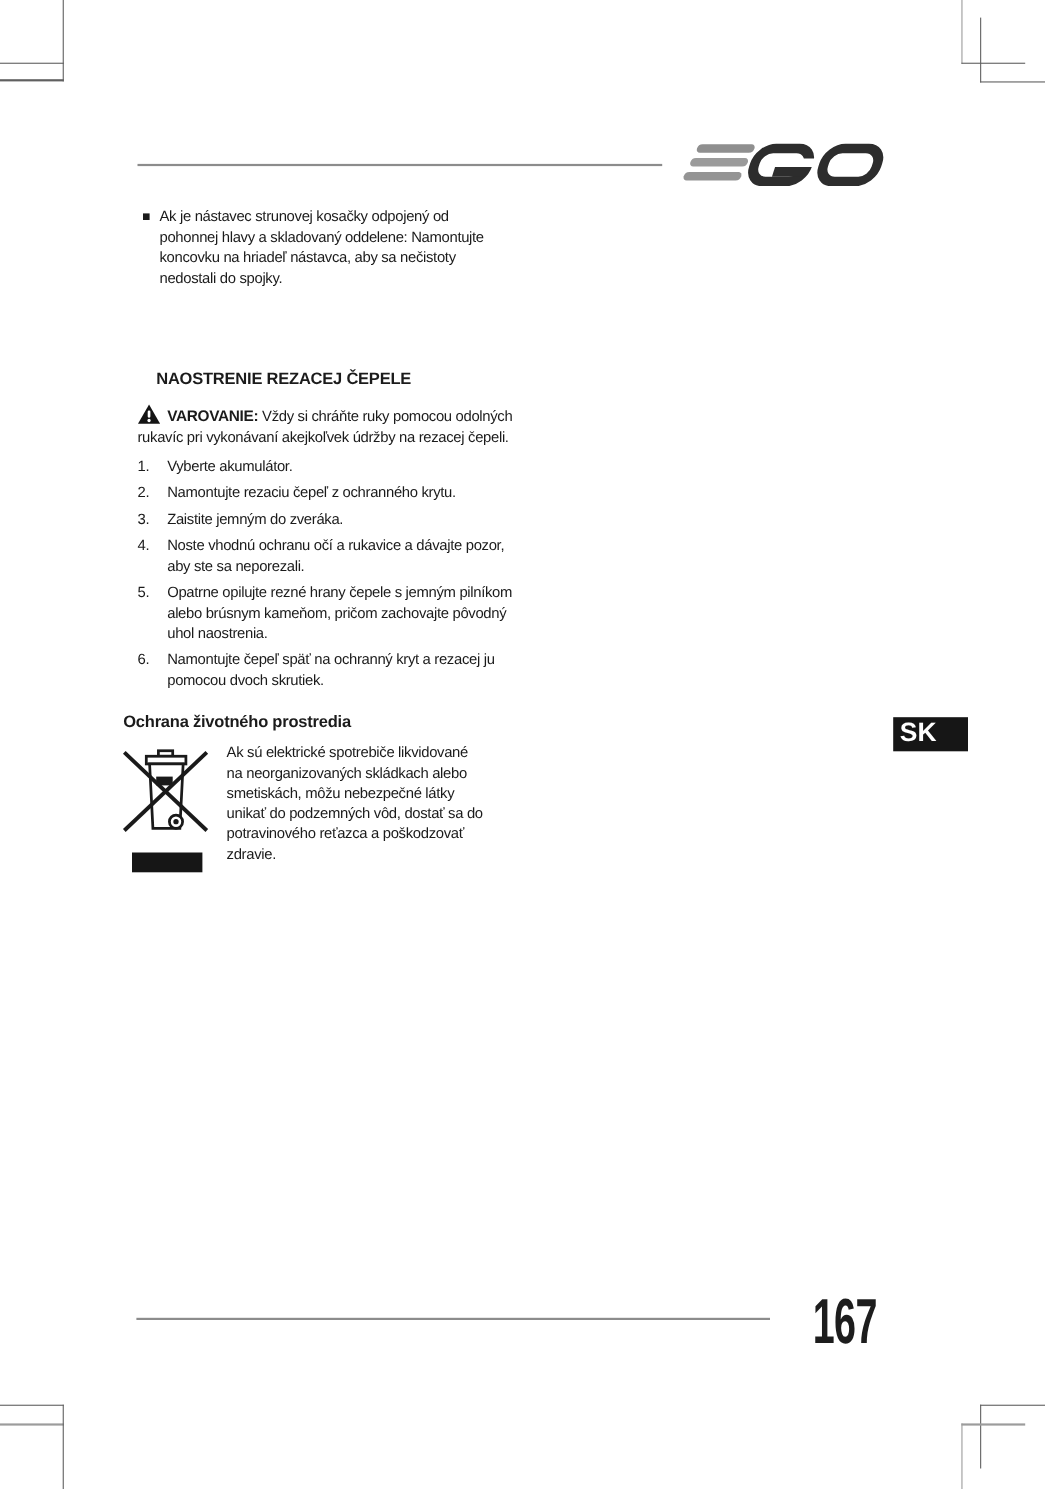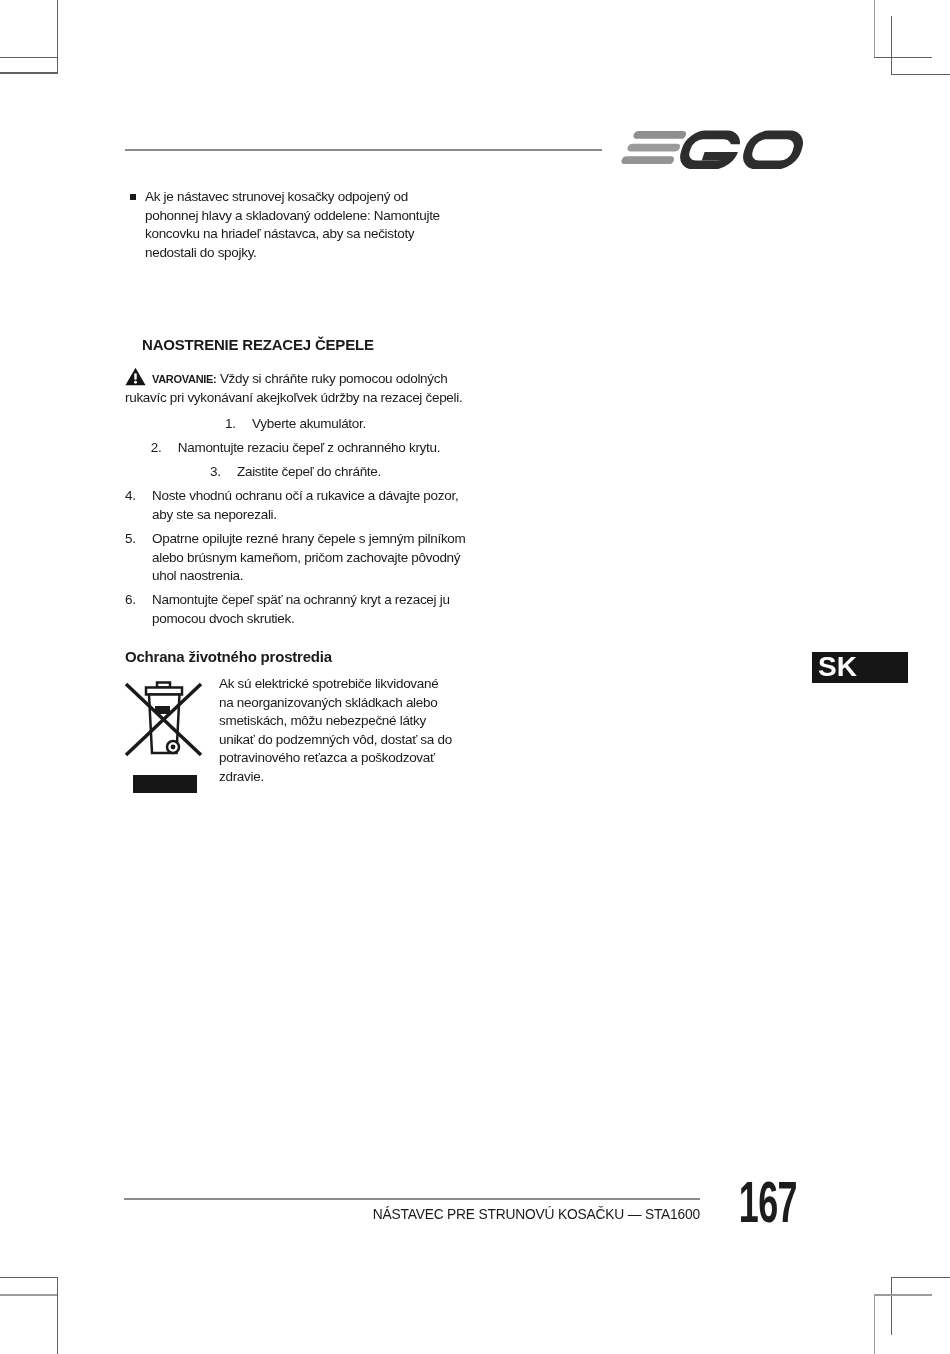--- a/index.html
+++ b/index.html
@@ -16,33 +16,33 @@
   .logo{position:absolute;left:620px;top:129px;}
 
   .bullets{position:absolute;left:125px;top:188px;width:338px;margin:0;padding:0;list-style:none;}
   .bullets li{position:relative;padding-left:20px;margin-bottom:13px;}
   .bullets li::before{content:"";position:absolute;left:5px;top:6px;width:6px;height:6px;background:#1b1b1b;}
 
   .sharpen{position:absolute;left:125px;top:337px;width:341px;}
   .sharpen h2{font-size:15px;letter-spacing:-0.2px;margin:0 17px 14px;line-height:16px;}
   .warning{margin:0;}
   .warning .wicon{vertical-align:-3px;margin-right:6px;}
-  .warning b{font-size:11px;}
+  .warning b{font-size:14px;}
   .steps{counter-reset:s;margin:8px 0 0;padding:0;list-style:none;}
-  .steps li{counter-increment:s;display:flex;margin-bottom:5.5px;justify-content:center;}
+  .steps li{counter-increment:s;display:flex;margin-bottom:5.5px;}
   .steps li::before{content:counter(s) ".";flex:0 0 27px;width:27px;}
 
-  .env{position:absolute;left:125px;top:649px;width:345px;}
+  .env{position:absolute;left:112px;top:649px;width:345px;}
   .env h3{font-size:15px;letter-spacing:-0.2px;margin:0 0 10px;line-height:16px;}
   .weee{position:absolute;left:-1px;top:32px;}
   .env-paras p{width:233px;margin:0 0 8px 94px;}
 
   .sk-badge{
-    position:absolute;left:812px;top:652px;width:96px;height:31px;background:#161616;
-    color:#ffffff;font-size:28px;font-weight:bold;display:flex;align-items:center;
+    position:absolute;left:812px;top:652px;width:68px;height:31px;background:#161616;
+    color:#ffffff;font-size:24px;font-weight:bold;display:flex;align-items:center;
     padding-left:6px;box-sizing:border-box;letter-spacing:0;
   }
 
   .footer-rule{position:absolute;left:124px;top:1198px;width:576px;height:2px;background:#8c8c8c;}
   .footer-title{position:absolute;left:125px;top:1206px;width:575px;text-align:right;font-size:13.8px;letter-spacing:-0.2px;}
   .page-number{
     position:absolute;left:647px;top:1177px;width:150px;text-align:right;
     font-size:58px;line-height:50px;font-weight:bold;color:#1d1d1d;
     transform:scaleX(0.62);transform-origin:100% 0;letter-spacing:-1px;
   }
@@ -92,21 +92,21 @@
           <circle cx="12" cy="17.1" r="1.7" fill="#ffffff"></circle>
         </svg><b>VAROVANIE:</b> <span>Vždy si chráňte ruky pomocou odolných rukavíc pri vykonávaní akejkoľvek údržby na rezacej čepeli.</span></p>
     <ol class="steps">
       <li>
           <span>Vyberte akumulátor.</span>
         </li>
       <li>
           <span>Namontujte rezaciu čepeľ z ochranného krytu.</span>
         </li>
       <li>
-          <span>Zaistite čepeľ do chráňte.</span>
+          <span>Zaistite jemným do zveráka.</span>
         </li>
       <li>
           <span>Noste vhodnú ochranu očí a rukavice a dávajte pozor, aby ste sa neporezali.</span>
         </li>
       <li>
           <span>Opatrne opilujte rezné hrany čepele s jemným pilníkom alebo brúsnym kameňom, pričom zachovajte pôvodný uhol naostrenia.</span>
         </li>
       <li>
           <span>Namontujte čepeľ späť na ochranný kryt a rezacej ju pomocou dvoch skrutiek.</span>
         </li>
@@ -131,16 +131,15 @@
       <rect x="9" y="94" width="64" height="18" fill="#161616"></rect>
     </svg>
     <div class="env-paras">
       <p>Ak sú elektrické spotrebiče likvidované na neorganizovaných skládkach alebo smetiskách, môžu nebezpečné látky unikať do podzemných vôd, dostať sa do potravinového reťazca a poškodzovať zdravie.</p>
     </div>
   </section>
 
   <div class="sk-badge">SK</div>
 
   <div class="footer-rule"></div>
-  <div class="footer-title">NÁSTAVEC PRE STRUNOVÚ KOSAČKU — STA1600</div>
   <div class="page-number">167</div>
 
 </div>
 
 </body></html>

